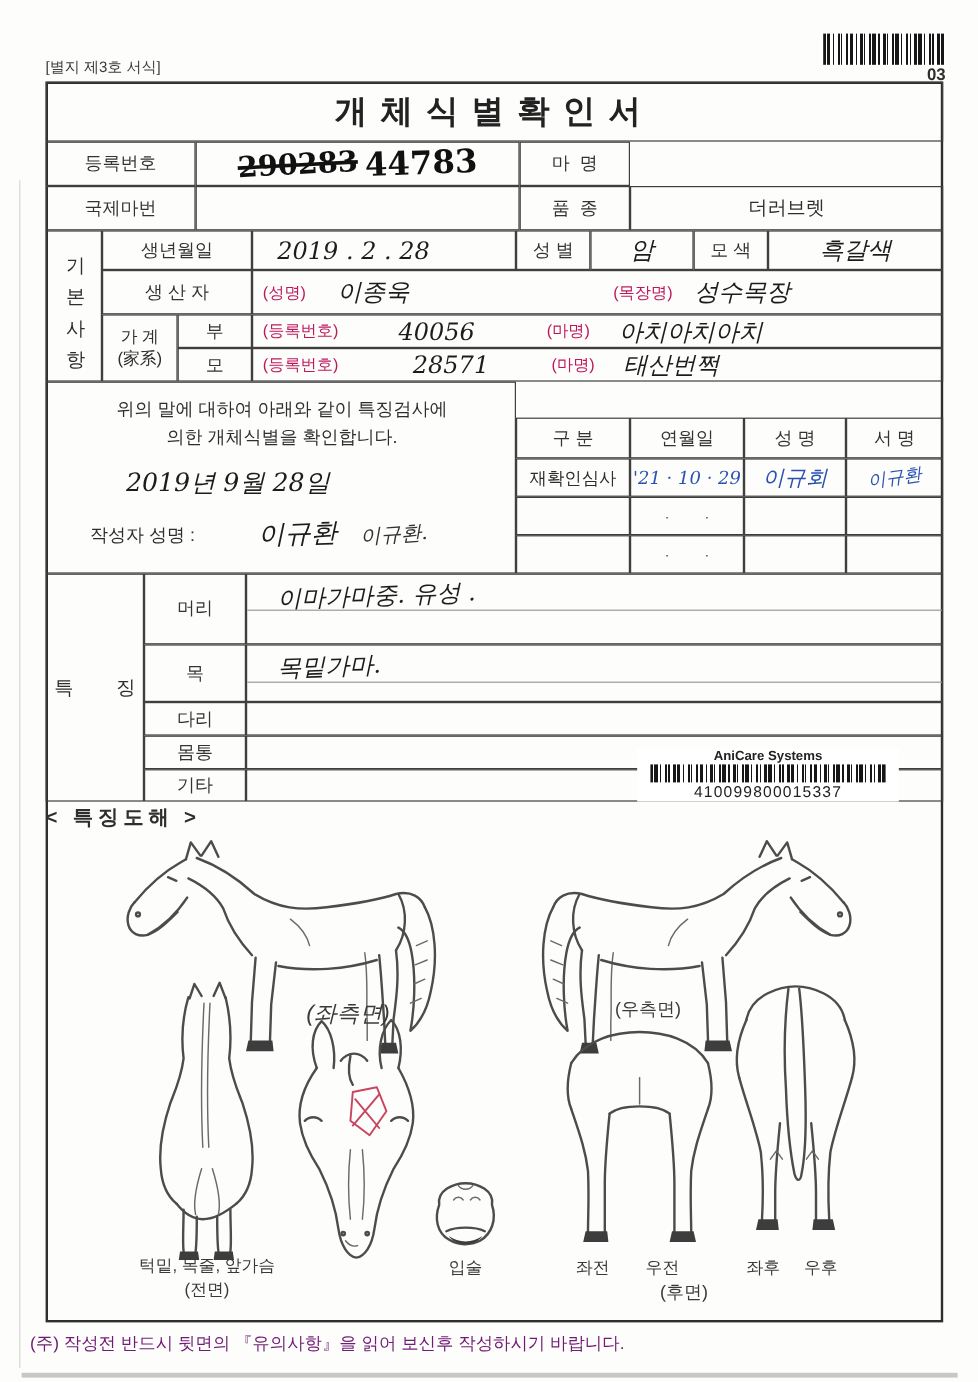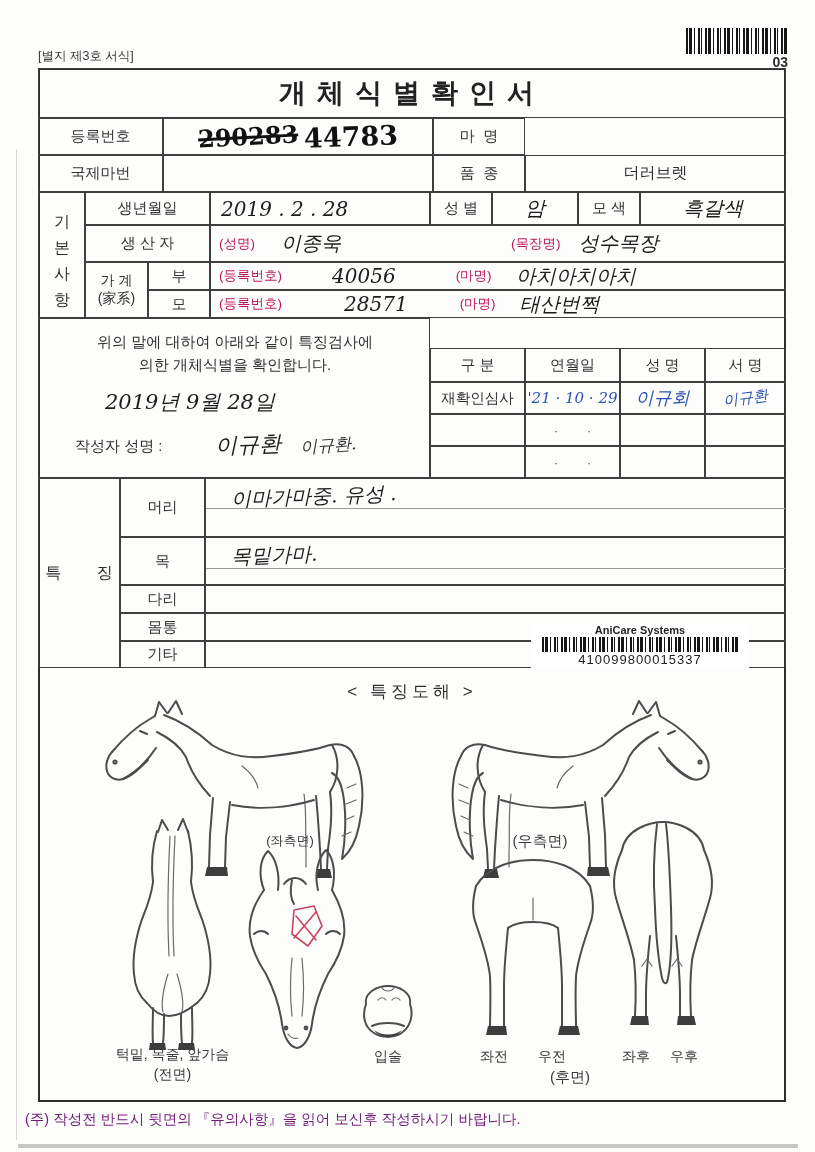--- a/index.html
+++ b/index.html
@@ -61,21 +61,21 @@
   <div class="cell" style="left:163px;top:155px;width:270px;height:37px;">
     <span class="hand"></span>
   </div>
   <div class="cell lbl" style="left:433px;top:155px;width:92px;height:37px;">품  종</div>
   <div class="cell ctr" style="left:525px;top:155px;width:261px;height:37px;font-size:16px;">더러브렛</div>
 
   <div class="cell ctr" style="left:38px;top:192px;width:47px;height:126px;">
     <span class="vlabel">기본사항</span>
   </div>
   <div class="cell lbl" style="left:85px;top:192px;width:125px;height:33px;">생년월일</div>
-  <div class="cell" style="left:210px;top:192px;width:220px;height:33px;padding-left:10px;">
+  <div class="cell" style="left:210px;top:192px;width:220px;height:33px;padding-left:20px;">
     <span class="hand hand-lg">2019 . 2 . 28</span>
   </div>
   <div class="cell lbl" style="left:430px;top:192px;width:62px;height:33px;">성 별</div>
   <div class="cell ctr" style="left:492px;top:192px;width:86px;height:33px;">
     <span class="hand hand-lg">암</span>
   </div>
   <div class="cell lbl" style="left:578px;top:192px;width:62px;height:33px;">모 색</div>
   <div class="cell ctr" style="left:640px;top:192px;width:146px;height:33px;">
     <span class="hand hand-lg">흑갈색</span>
   </div>
@@ -164,21 +164,21 @@
   <div class="cell lbl" style="left:120px;top:641px;width:85px;height:27px;">기타</div>
   <div class="cell" style="left:205px;top:641px;width:581px;height:27px;"></div>
 
   <div class="sticker">
     <div style="font-size:11px;font-weight:bold;color:#222;">AniCare Systems</div>
     <div class="barcode" style="width:196px;height:15px;margin:1px auto 0;"></div>
     <div style="font-size:13px;color:#222;letter-spacing:1px;">410099800015337</div>
   </div>
 
   <div class="abs" style="left:38px;top:668px;width:748px;height:434px;">
-    <div style="text-align:center;font-size:17px;font-weight:normal;letter-spacing:4px;margin-top:12px;">&lt; 특징도해 &gt;</div>
+    <div style="text-align:left;font-size:17px;font-weight:bold;letter-spacing:4px;margin-top:2px;">&lt; 특징도해 &gt;</div>
   </div>
 
   <svg class="horse" style="left:92px;top:688px;" width="318" height="200" viewBox="0 0 318 200">
     <path d="M20,64 C16,68 13,76 15,83 C17,90 24,93 31,91 C40,88 48,80 56,72"></path>
     <path d="M20,64 C30,52 42,40 58,31 L63,28"></path>
     <path d="M63,28 L67,14 L75,25"></path>
     <path d="M76,25 L84,13 L90,26"></path>
     <path d="M72,27 C94,35 108,46 120,57 C140,69 158,71 180,68 C206,65 226,61 238,57 C251,54 259,60 262,68"></path>
     <path d="M262,68 C271,84 273,112 267,138 C264,153 258,164 250,171 C253,155 255,128 251,106 C249,95 246,88 240,85"></path>
     <path d="M240,57 C248,71 247,90 238,104"></path>
@@ -217,21 +217,21 @@
       <path class="fill" d="M115,179 L135,179 L136,188 L113,188 Z"></path>
       <path d="M118,108 C106,95 98,81 94,69 C88,58 77,50 65,44"></path>
       <path d="M31,91 C44,84 56,72 64,60"></path>
       <path d="M48,43 l7,3"></path>
       <circle cx="23" cy="74" r="1.6"></circle>
       <path class="thin" d="M255,100 l9,-4 M254,116 l10,-4 M253,132 l9,-4 M250,148 l9,-4"></path>
       <path class="thin" d="M150,78 c8,6 14,14 16,22"></path>
     </svg>
   </div>
 
-  <div class="dlabel" style="left:235px;top:832px;width:110px;font-size:13px;">(좌측면)</div>
+  <div class="dlabel" style="left:235px;top:832px;width:110px;font-size:19px;font-style:italic;">(좌측면)</div>
   <div class="dlabel" style="left:485px;top:832px;width:110px;font-size:15px;">(우측면)</div>
 
   <svg class="horse" style="left:122px;top:816px;" width="95" height="235" viewBox="0 0 95 235">
     <path d="M36,16 L40,4 L46,14"></path>
     <path d="M56,14 L61,3 L66,16"></path>
     <path d="M35,15 C30,32 29,50 31,66 C29,82 24,93 20,103 C14,121 10,140 12,158 C13,172 18,181 25,187"></path>
     <path d="M66,15 C70,32 71,50 69,66 C71,82 76,93 80,103 C86,121 90,140 88,158 C87,172 82,181 75,187"></path>
     <path d="M25,187 C32,196 39,200 47,200 C56,200 64,196 75,187"></path>
     <path class="thin" d="M48,20 C46,60 45,100 47,140 M53,20 C51,60 50,100 52,140"></path>
     <path class="thin" d="M46,158 C41,174 39,187 41,196 M55,158 C60,174 62,187 60,196"></path>

